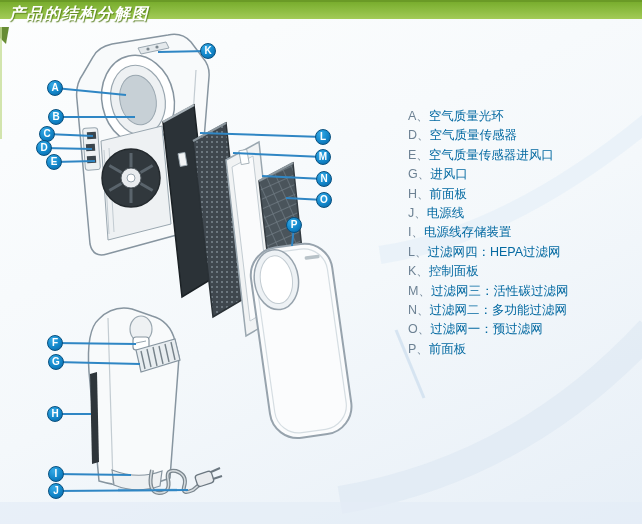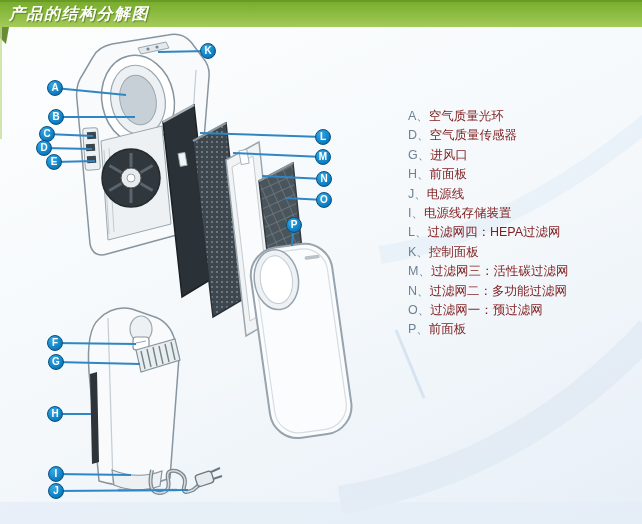--- a/index.html
+++ b/index.html
@@ -3,21 +3,21 @@
 <meta charset="utf-8">
 <style>
   html,body{margin:0;padding:0;}
   body{
     width:642px;height:524px;position:relative;overflow:hidden;
     font-family:"Liberation Sans","DejaVu Sans",sans-serif;
     background:linear-gradient(155deg,#fdfefe 0%,#f4f8fb 55%,#e7eff7 100%);
   }
   
   .banner{
-    position:absolute;left:0;top:0;width:642px;height:27px;
+    position:absolute;left:0;top:0;width:642px;height:19px;
     background:linear-gradient(180deg,#79ad2e 0%,#8fbe44 55%,#a3cb58 100%);
     border-top:2px solid #6a9a26;box-sizing:border-box;z-index:5;
   }
   .banner-title{
     position:absolute;left:9px;top:2px;color:#ffffff;font-size:16px;font-weight:bold;
     font-style:italic;letter-spacing:1.5px;
     text-shadow:1px 1px 1px rgba(84,122,24,.85);
   }
   
   .fold{position:absolute;left:0;top:27px;width:9px;height:18px;z-index:4;}
@@ -28,21 +28,21 @@
   .callout{
     position:absolute;width:16px;height:16px;border-radius:50%;z-index:3;
     background:radial-gradient(circle at 35% 28%,#35aae6 0%,#1286c9 55%,#0a61a0 100%);
     border:1px solid #07507f;box-sizing:border-box;
     color:#fff;font-size:10px;font-weight:bold;text-align:center;line-height:14px;
   }
   
   .legend{position:absolute;left:408px;top:108px;width:200px;z-index:2;}
   .legend-row{height:19.4px;font-size:12.5px;white-space:nowrap;}
   .legend-letter{color:#6d8294;}
-  .legend-name{color:#7f1d1d;}
+  .legend-name{color:#0369a1;}
 </style>
 </head>
 <body>
 
 <div class="banner">
   <span class="banner-title">产品的结构分解图</span>
 </div>
 <svg class="fold" width="9" height="18">
   <polygon points="0,0 9,0 6,17 0,11" fill="#567f1e" opacity="0.9"></polygon>
 </svg>
@@ -198,20 +198,23 @@
     <div class="legend-row">
       <span class="legend-letter">A、</span><span class="legend-name">空气质量光环</span>
     </div>
 
 
 
     <div class="legend-row">
       <span class="legend-letter">D、</span><span class="legend-name">空气质量传感器</span>
     </div>
 
+    <div class="legend-row">
+      <span class="legend-letter">E、</span><span class="legend-name">空气质量传感器进风口</span>
+    </div>
 
 
     <div class="legend-row">
       <span class="legend-letter">G、</span><span class="legend-name">进风口</span>
     </div>
 
     <div class="legend-row">
       <span class="legend-letter">H、</span><span class="legend-name">前面板</span>
     </div>
 

